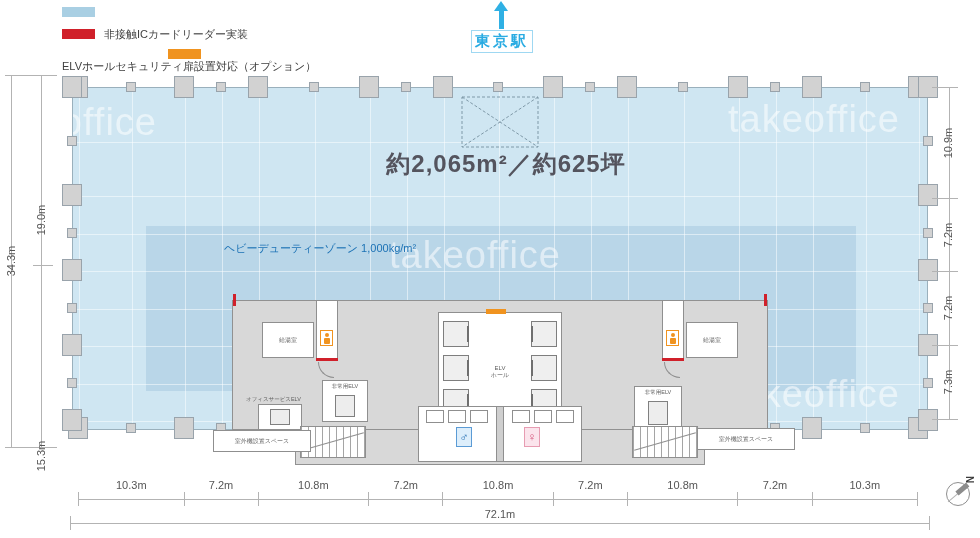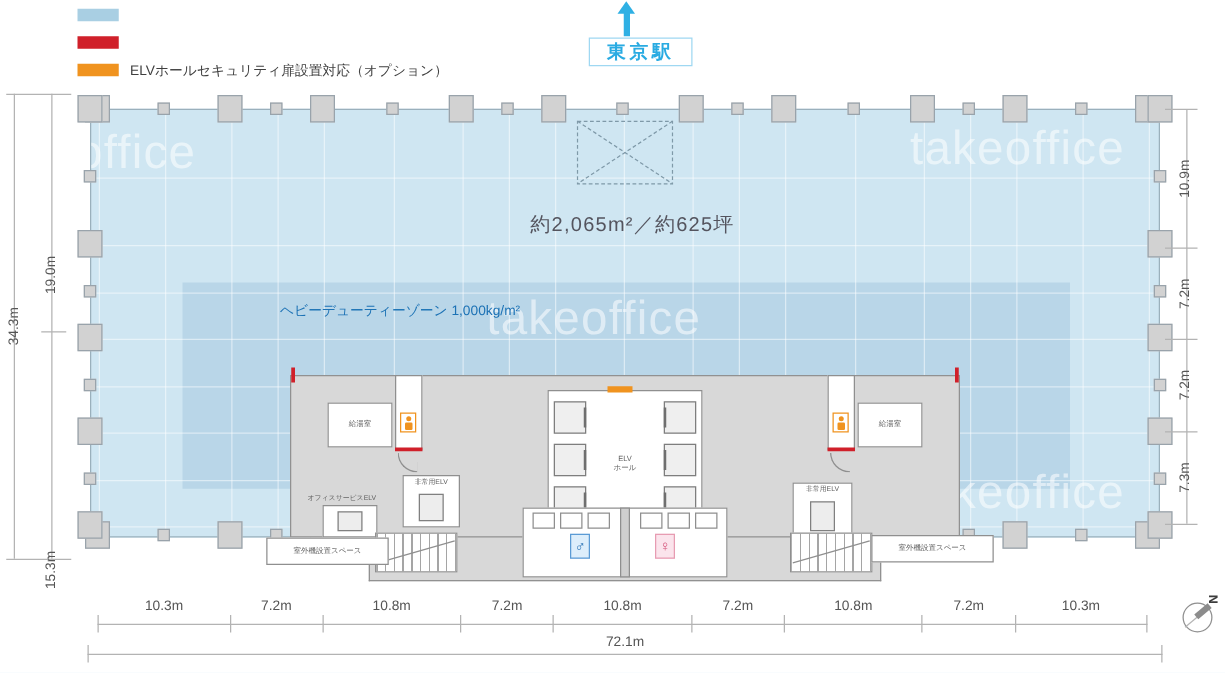--- a/index.html
+++ b/index.html
@@ -45,21 +45,21 @@
   .wc-m{border:1px solid #5b9bd5;background:#ddeefb;color:#2e75b6;}
   .wc-f{border:1px solid #e79cb2;background:#fbe4ec;color:#d4537a;}
   .stairs{background:#fff;border:1px solid #8f8f8f;
     background-image:repeating-linear-gradient(90deg,#a5a5a5 0 1px,transparent 1px 7px);}
   .stairs::after{content:"";position:absolute;left:0;top:48%;width:100%;height:1px;background:#8f8f8f;transform:rotate(-16deg);}
 
   
   .lbl-blue{font-size:11px;color:#1c72b5;white-space:nowrap;}
   .title{ text-align:center;color:#54545e;}
   .title .t1{font-size:23px;font-weight:bold;letter-spacing:2px;}
-  .title .t2{font-size:16px;font-weight:normal;letter-spacing:1px;margin-top:22px;}
+  .title .t2{font-size:24px;font-weight:bold;letter-spacing:1px;margin-top:0;}
 
   
   .dimline{background:#b3b3b3;}
   .dimtxt{font-size:11px;color:#555;}
   .vlabel{position:relative;}
   .vlabel span{position:absolute;left:50%;top:50%;transform:translate(-50%,-50%) rotate(-90deg);white-space:nowrap;font-size:11px;color:#555;}
   #rightDims{display:flex;flex-direction:column;border-top:1px solid #b3b3b3;border-bottom:1px solid #b3b3b3;}
   #rightDims .vcell{position:relative;}
   #rightDims .vcell + .vcell{border-top:1px solid #b3b3b3;}
   #rightDims .vcell span{position:absolute;left:62%;top:50%;transform:translate(-50%,-50%) rotate(-90deg);white-space:nowrap;font-size:11px;color:#555;}
@@ -77,30 +77,31 @@
 <body>
 
 <div id="stage">
 
   <div class="abs z4" style="left:62px;top:3px;width:380px;height:60px;">
     <div class="legend-row" style="top:2px;">
       <div class="sw sw-blue"></div>
     </div>
     <div class="legend-row" style="top:24px;">
       <div class="sw sw-red"></div>
-    </div>
-    <div class="legend-row" style="top:46px;">
+      <span class="legend-label">非接触ICカードリーダー実装</span>
+    </div>
+    <div class="legend-row" style="top:46px;flex-direction:column;">
       <div class="sw sw-orange"></div>
       <span class="legend-label">ELVホールセキュリティ扉設置対応（オプション）</span>
     </div>
   </div>
 
   <div class="abs z4 arrow-head" style="left:494px;top:1px;"></div>
   <div class="abs z4 arrow-bar" style="left:499px;top:10px;height:19px;"></div>
-  <div class="abs z4 station-box" style="left:471px;top:30px;width:83px;height:23px;text-align:right;">
+  <div class="abs z4 station-box" style="left:471px;top:30px;width:62px;height:23px;text-align:right;">
     <span>東京駅</span>
   </div>
 
   <div id="plate" class="abs z1" style="left:72px;top:87px;width:856px;height:343px;">
     <div id="hd-zone" class="abs" style="left:73px;top:138px;width:710px;height:165px;"></div>
     <span class="wm" style="left:-88px;top:13px;">takeoffice</span>
     <span class="wm" style="left:316px;top:146px;">takeoffice</span>
     <span class="wm" style="left:655px;top:10px;">takeoffice</span>
     <span class="wm" style="left:655px;top:285px;">takeoffice</span>
   <div class="gridline" style="left: 6px; top: 0px; width: 1px; height: 100%;"></div>

